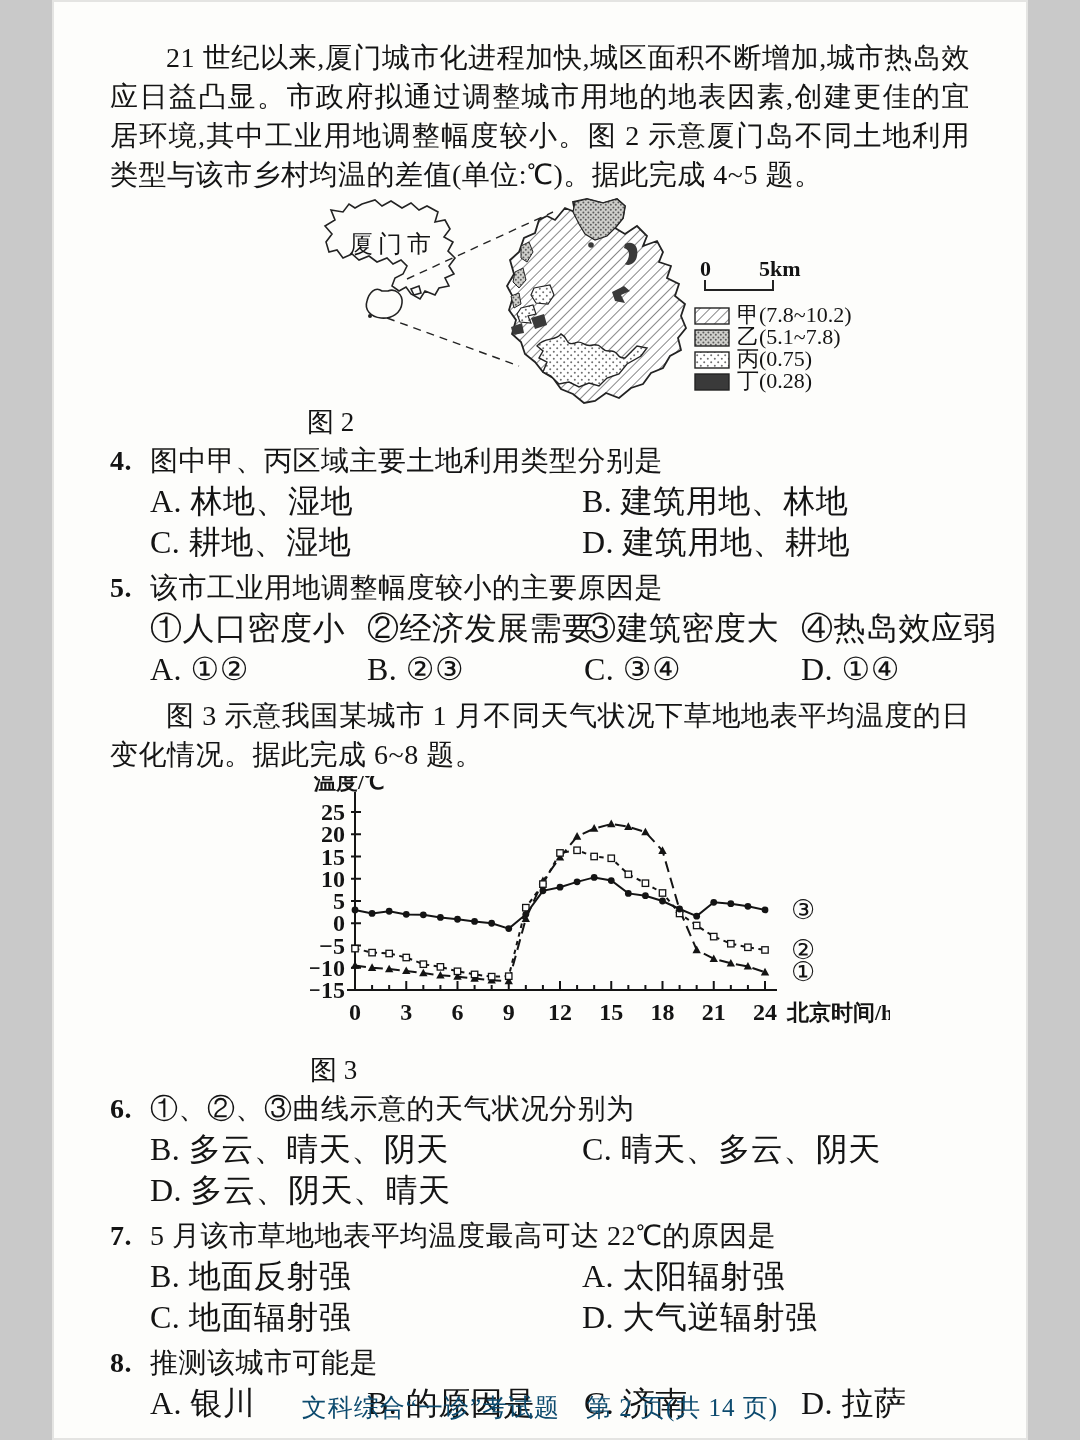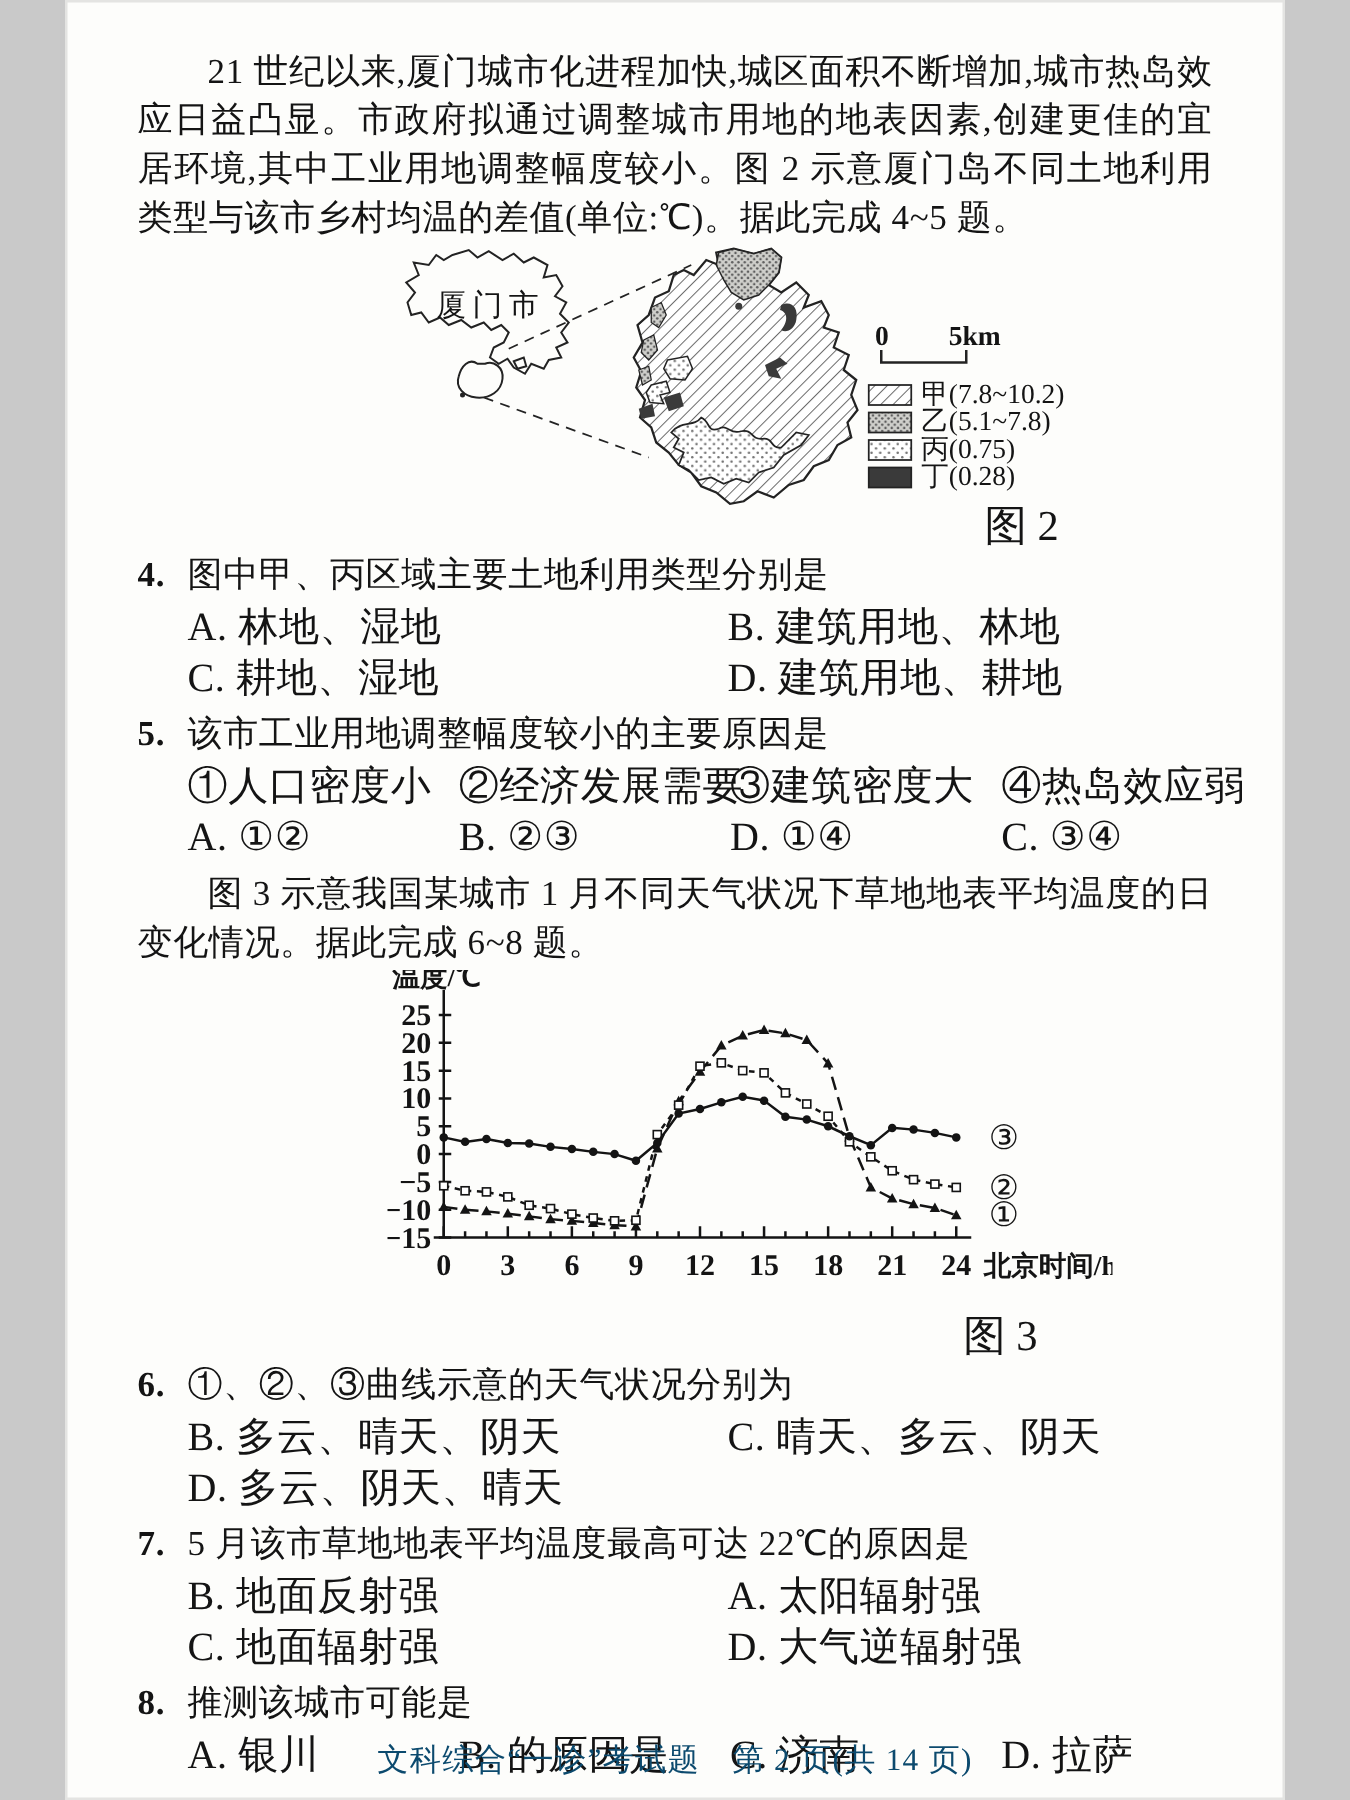--- a/index.html
+++ b/index.html
@@ -14,21 +14,21 @@
     color:#141414;
     overflow:hidden;
     box-shadow:inset 0 0 0 2px #e4e4e2;
   }
   .para{font-size:28px;line-height:39px;text-align:justify;text-indent:2em;margin:0;letter-spacing:.5px;}
   .para.second{margin-top:6px;}
   figure{margin:0;}
   .figwrap{margin-top:2px;}
   .map-svg{display:block;margin-left:197px;}
   .chart-svg{display:block;margin-left:200px;}
-  .figcap{font-size:34px;line-height:28px;text-align:right;}
+  .figcap{font-size:27px;line-height:28px;text-align:left;}
   .figcap.f2{width:540px;margin-left:197px;}
   .figcap.f3{width:520px;margin-left:200px;margin-top:14px;}
   .q{margin-top:4px;}
   .stem{display:flex;font-size:28px;line-height:41px;letter-spacing:.5px;}
   .qnum{font-weight:bold;width:40px;flex:0 0 40px;}
   .opts{padding-left:40px;font-size:32px;line-height:41px;letter-spacing:.5px;}
   .opts.two{display:grid;grid-template-columns:432px 1fr;}
   .opts.four{display:grid;grid-template-columns:217px 217px 217px 1fr;}
   .opt{white-space:nowrap;}
   .footer{
@@ -135,22 +135,22 @@
       <span class="qnum">5.</span>
       <span>该市工业用地调整幅度较小的主要原因是</span>
     </div>
     <div class="opts four">
       <span class="opt">①人口密度小</span>
       <span class="opt">②经济发展需要</span>
       <span class="opt">③建筑密度大</span>
       <span class="opt">④热岛效应弱</span>
       <span class="opt">A. ①②</span>
       <span class="opt">B. ②③</span>
+      <span class="opt">C. ③④</span>
       <span class="opt">D. ①④</span>
-      <span class="opt">C. ③④</span>
     </div>
   </div>
 
   <p class="para second">图 3 示意我国某城市 1 月不同天气状况下草地地表平均温度的日变化情况。据此完成 6~8 题。</p>
 
   <figure class="figwrap">
     <svg class="chart-svg" id="chart-svg" width="580" height="266" viewBox="0 0 580 266">
         <line class="ax" x1="45" y1="16" x2="45" y2="214"></line>
         <line class="ax" x1="37" y1="214" x2="467" y2="214"></line>
         <line class="ax" x1="41" x2="51" y1="36" y2="36"></line>

